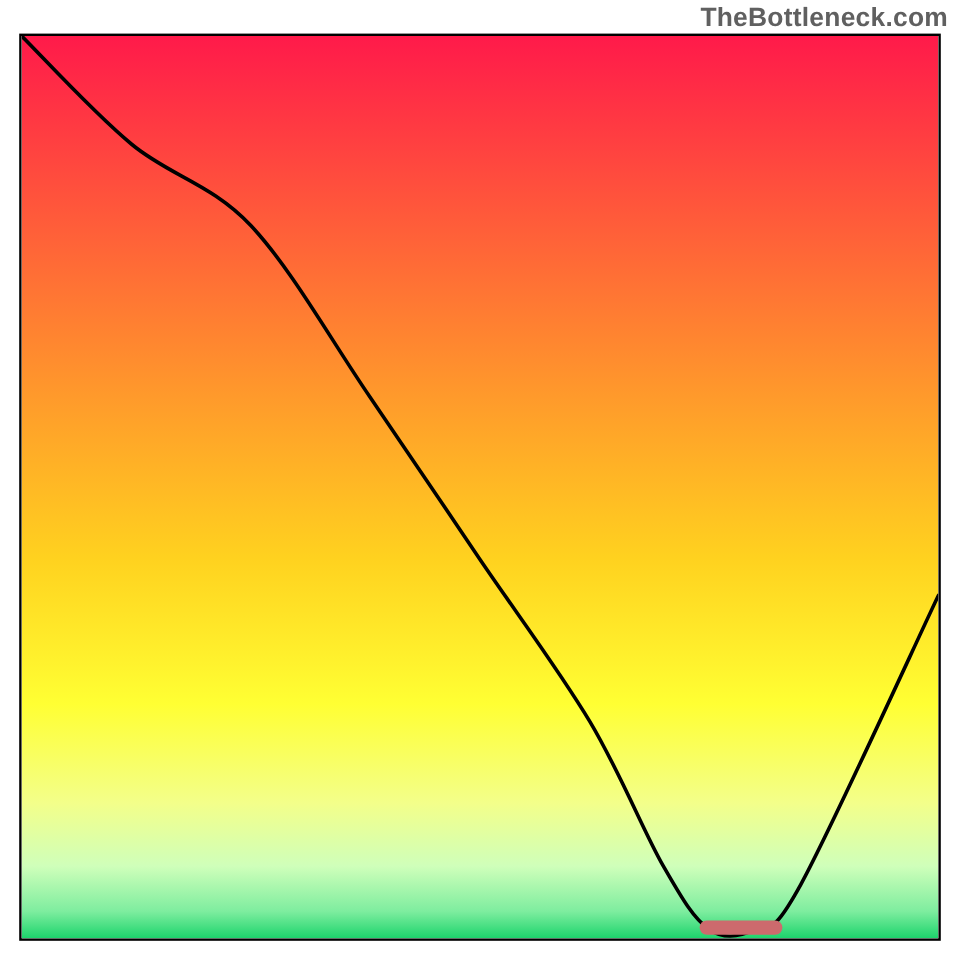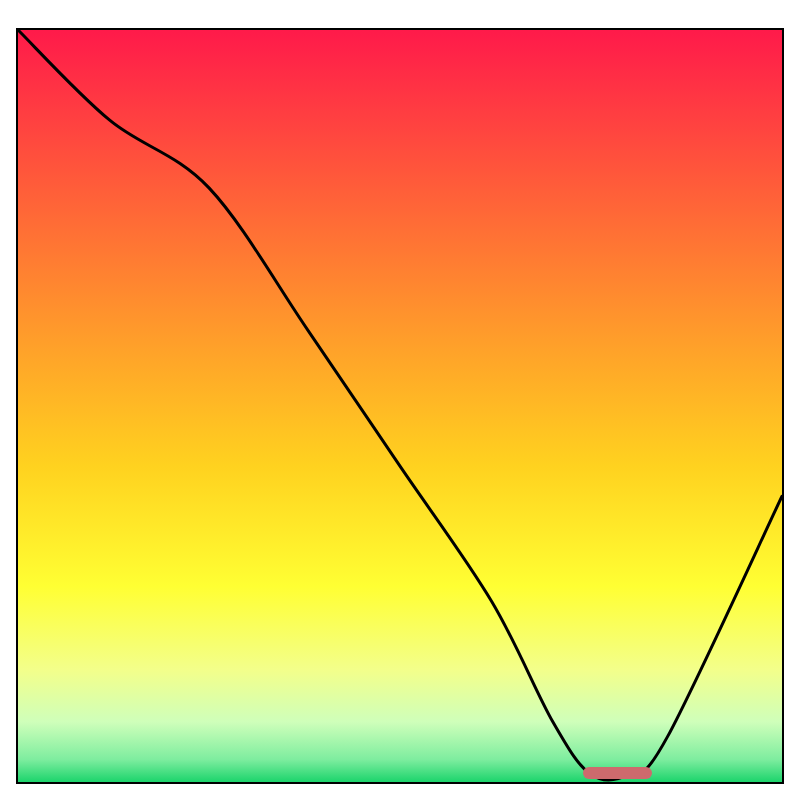--- a/index.html
+++ b/index.html
@@ -46,20 +46,21 @@
     height: 12px;
     border-radius: 6px;
     background: #cd6a6d;
   }
 </style>
 </head>
 <body>
 
 <div class="container">
 
+  <div class="watermark">TheBottleneck.com</div>
 
   <div class="plot-frame">
 
     <svg class="svg-layer" viewBox="0 0 764 752" preserveAspectRatio="none">
       <defs>
         <linearGradient id="bg-grad" x1="0" y1="0" x2="0" y2="1">
         <stop offset="0.0%" stop-color="#ff1a4a"></stop>
             <stop offset="20.0%" stop-color="#ff5a3a"></stop>
             <stop offset="40.0%" stop-color="#ff9a2b"></stop>
             <stop offset="58.0%" stop-color="#ffd21f"></stop>

